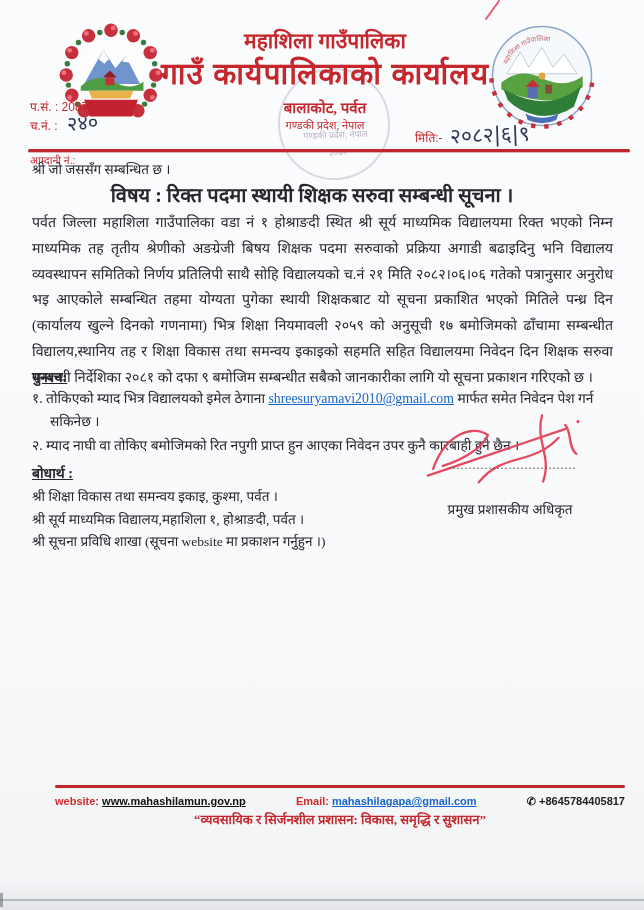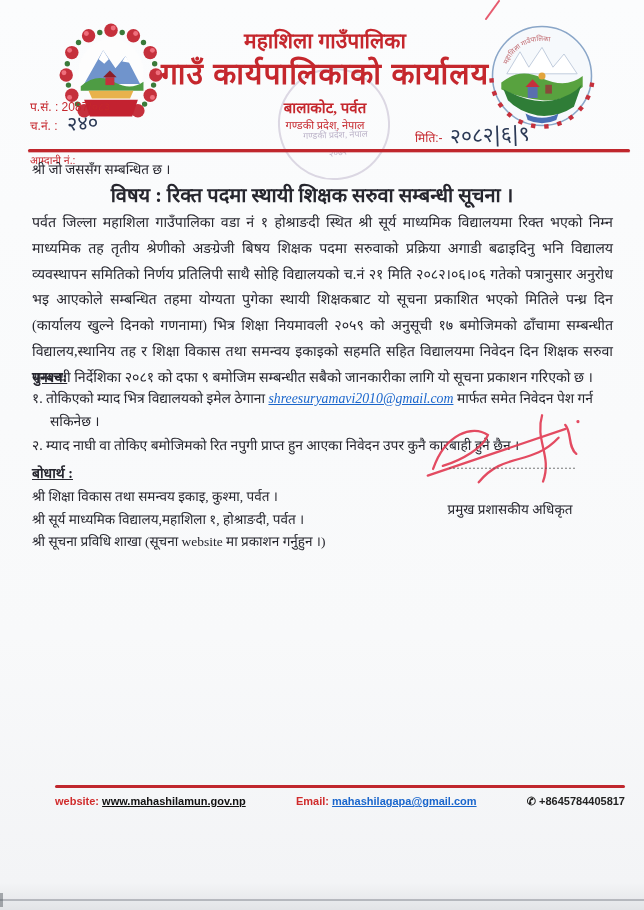--- a/index.html
+++ b/index.html
@@ -34,21 +34,21 @@
     font-size:9px;color:rgba(110,92,138,.45);transform:rotate(6deg);}
   .stamp .s2{position:absolute;left:0;top:76px;width:100%;text-align:center;
     font-size:9px;color:rgba(110,92,138,.40);}
   
   .addressee{left:32px;top:160px;font-size:13.5px;}
   .subject{left:32px;top:181px;width:560px;text-align:center;font-size:20px;font-weight:bold;}
   .bodytext{left:32px;top:210px;width:581px;font-size:14.2px;line-height:25.8px;text-align:justify;}
   .ps-head{left:32px;top:367px;font-size:14px;font-weight:bold;text-decoration:underline;text-align:right;}
   .ps-list{left:32px;top:388px;width:566px;font-size:13.8px;line-height:22.5px;}
   .ps-item{padding-left:18px;text-indent:-18px;margin-bottom:2px;}
-  .email-link{color:#1a66cc;text-decoration:underline;font-style:italic;}
+  .email-link{color:#1a66cc;text-decoration:underline;}
   
   .sig-scribble{left:418px;top:408px;width:200px;height:92px;pointer-events:none;}
   .sig-dots{left:430px;top:458px;width:165px;text-align:center;font-size:12px;color:#555;letter-spacing:1px;}
   .sig-name{left:410px;top:474px;width:200px;text-align:center;font-size:14.5px;font-weight:bold;}
   .sig-title{left:400px;top:500px;width:220px;text-align:center;font-size:13.5px;}
   
   .cc-head{left:32px;top:463px;font-size:14px;font-weight:bold;text-decoration:underline;}
   .cc-list{left:32px;top:486px;font-size:13.5px;line-height:22.5px;}
   
   .f-rule{left:55px;top:785px;width:570px;height:2.5px;background:#c0272d;border-radius:2px;}
@@ -224,16 +224,17 @@
     </span>
     <span>
       <span class="f-label">Email:</span>
       <span class="f-email">mahashilagapa@gmail.com</span>
     </span>
     <span class="f-phone">
       <span>✆</span>
       <span>+8645784405817</span>
     </span>
   </div>
+  <div class="abs slogan">“व्यवसायिक र सिर्जनशील प्रशासन: विकास, समृद्धि र सुशासन”</div>
 
   <div class="abs scan-bottom"></div>
   <div class="abs scan-corner"></div>
 </div>
 
 </body></html>

